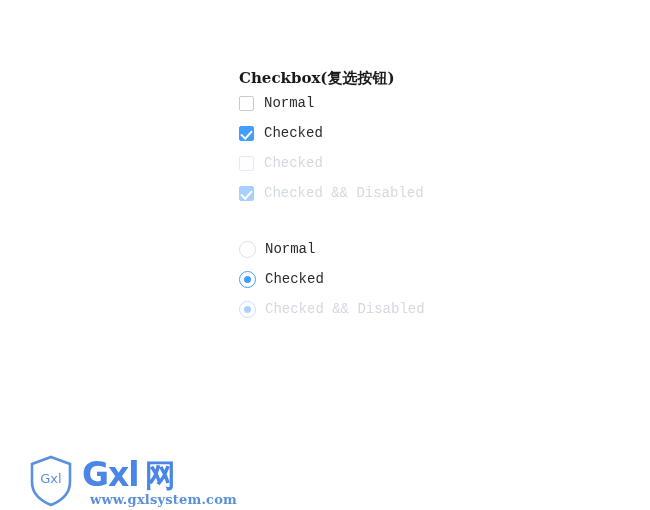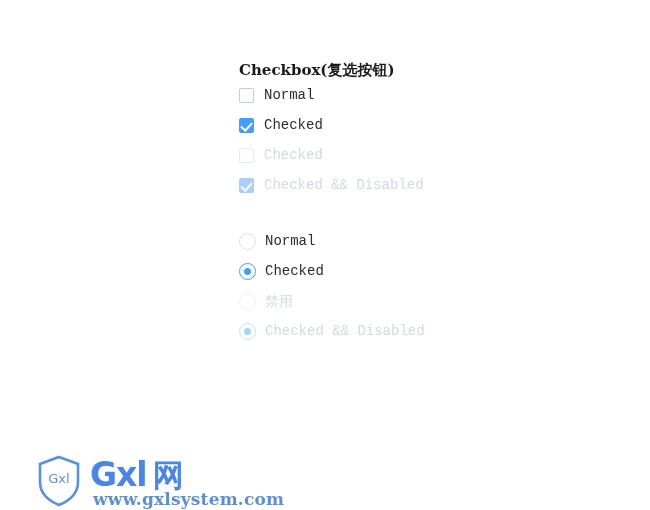--- a/index.html
+++ b/index.html
@@ -21,21 +21,21 @@
     left: 0;
     top: 0;
     width: 650px;
     height: 510px;
   }
 
   
   .content {
     position: absolute;
     left: 239px;
-    top: 60px;
+    top: 68px;
     width: 380px;
   }
 
   .section-heading {
     font-family: "DejaVu Serif", "Liberation Serif", serif;
     font-weight: bold;
     font-size: 15px;
     color: #1a1a1a;
     letter-spacing: 0px;
     margin: 0;
@@ -135,21 +135,21 @@
     display: none;
   }
   .rbox.checked .dot { display: block; }
   .rbox.checked.disabled-box .dot { background: #a9d2fb; }
 
   .radio-row .opt-label { margin-left: 9px; }
 
   
   .watermark {
     position: absolute;
-    left: 36px;
+    left: 28px;
     top: 455px;
     width: 200px;
     height: 55px;
     display: flex;
     align-items: flex-start;
   }
   .wm-shield {
     width: 46px;
     height: 52px;
     flex: 0 0 auto;
@@ -174,26 +174,26 @@
   .wm-cjk {
     font-family: "DejaVu Sans", "Liberation Sans", sans-serif;
     font-size: 31px;
     font-weight: bold;
     color: #4a86e8;
     line-height: 31px;
     margin-left: 6px;
   }
   .wm-url {
     font-family: "DejaVu Serif", "Liberation Serif", serif;
-    font-size: 17px;
+    font-size: 13px;
     font-weight: bold;
     color: #5b8fd9;
     line-height: 16px;
     margin-top: 1px;
-    margin-left: 3px;
+    margin-left: 8px;
     letter-spacing: 0.2px;
   }
 </style>
 </head>
 <body>
 
 <div class="page">
 
   <div class="content">
 
@@ -244,26 +244,20 @@
           <span class="opt-label">Normal</span>
         </div>
 
         <div class="opt-row radio-row">
           <span class="rbox checked">
             <span class="dot"></span>
           </span>
           <span class="opt-label">Checked</span>
         </div>
 
-        <div class="opt-row radio-row disabled">
-          <span class="rbox disabled-box">
-            
-          </span>
-          <span class="opt-label" style="font-family:'DejaVu Sans','Liberation Sans',sans-serif;">禁用</span>
-        </div>
 
         <div class="opt-row radio-row disabled">
           <span class="rbox checked disabled-box">
             <span class="dot"></span>
           </span>
           <span class="opt-label">Checked &amp;&amp; Disabled</span>
         </div>
 
       </div>
     </div>

